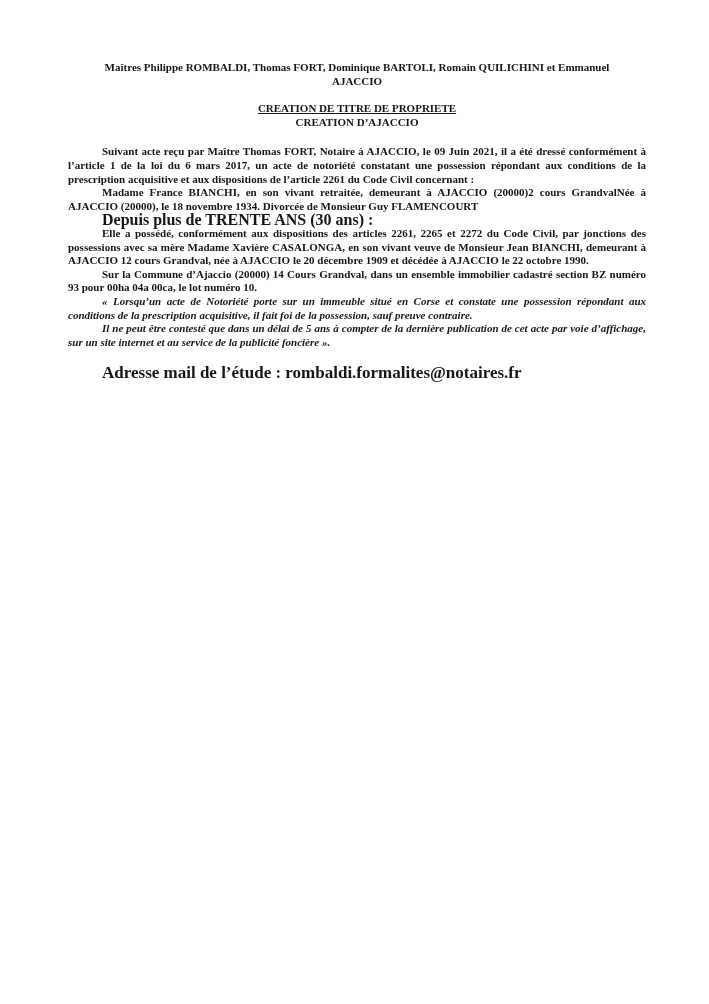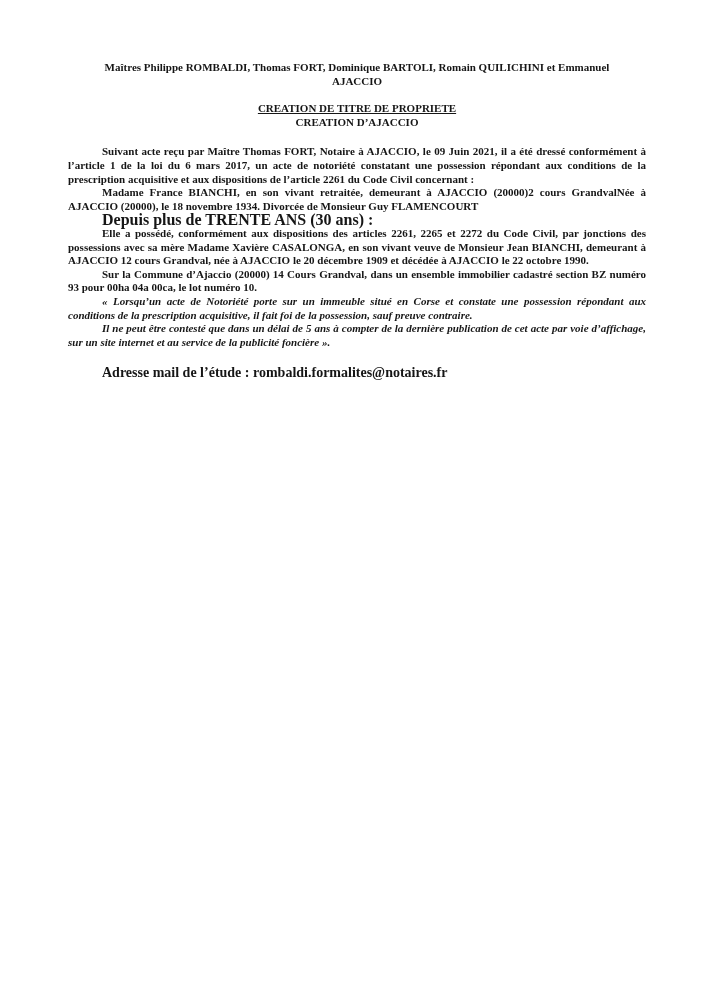--- a/index.html
+++ b/index.html
@@ -40,21 +40,21 @@
   .sans-bold {
     font-family: "Liberation Sans", sans-serif;
     font-weight: bold;
     font-size: 16px;
   }
   .quote {
     font-style: italic;
   }
   .email-line {
     margin-top: 17px !important;
-    font-size: 14px;
+    font-size: 17px;
   }
 </style>
 </head>
 <body>
 
 <div class="page">
 
   <div class="letterhead">
     <div>Maîtres Philippe ROMBALDI, Thomas FORT, Dominique BARTOLI, Romain QUILICHINI et Emmanuel</div>
     <div>AJACCIO</div>

